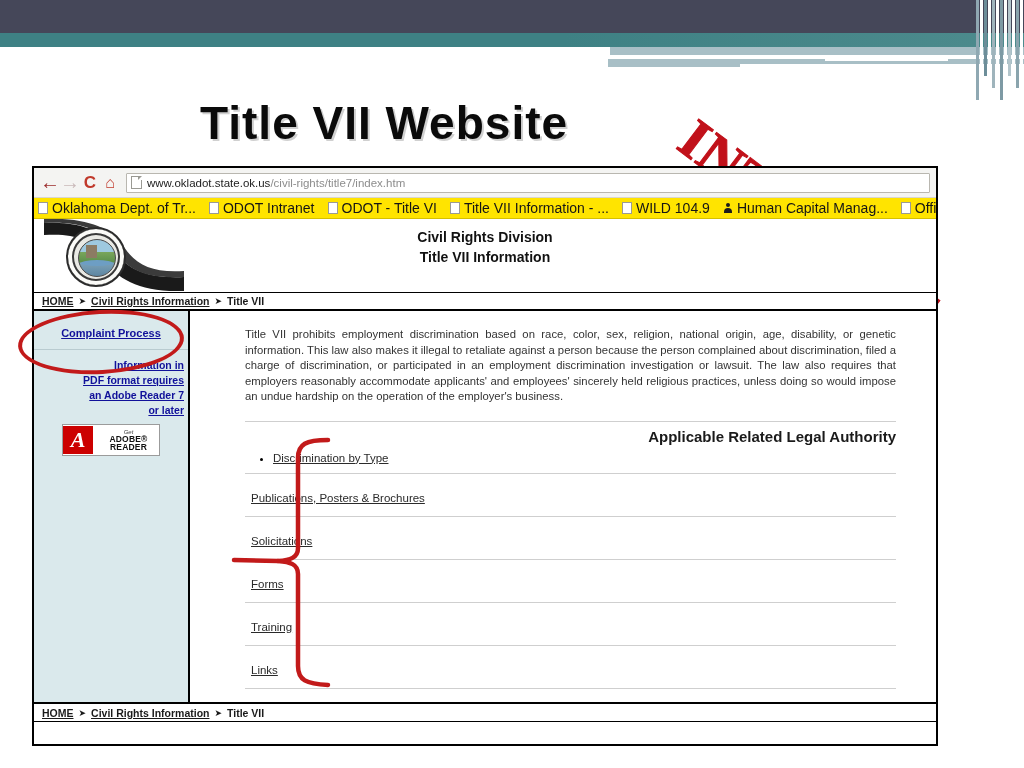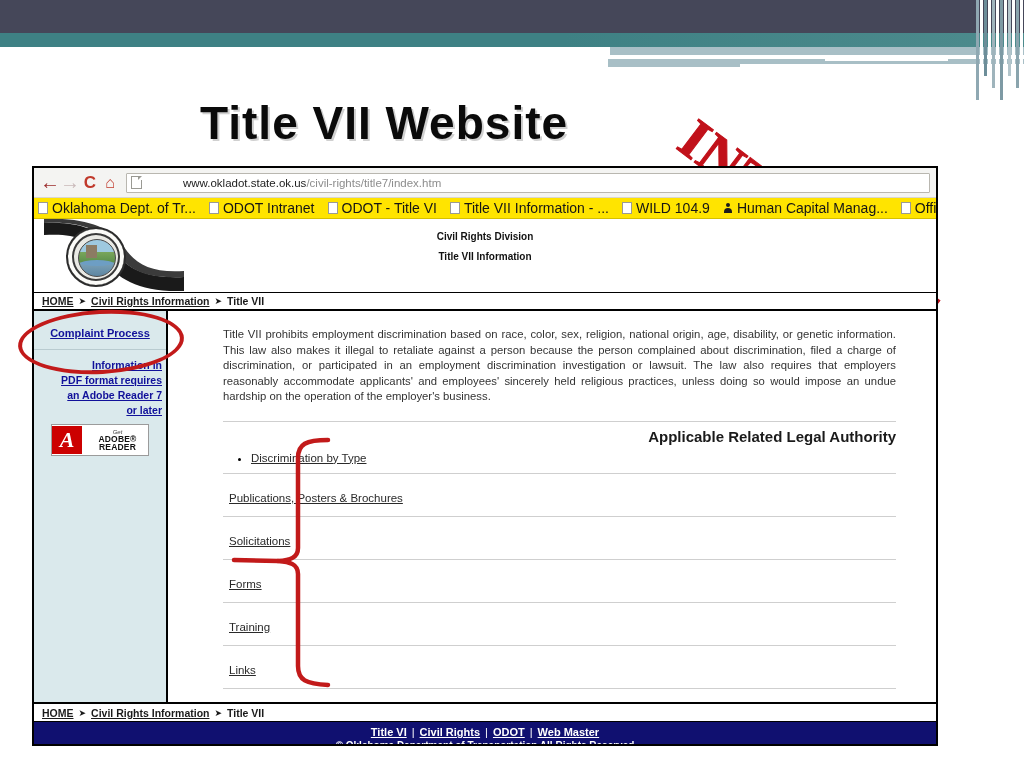--- a/index.html
+++ b/index.html
@@ -63,21 +63,21 @@
   
   #chrome-toolbar{height:30px;background:#f4f4f2;display:flex;align-items:center;padding:0 6px;
                   border-bottom:1px solid #d8d6cf;box-sizing:border-box;}
   .nav-btn{width:20px;height:20px;display:flex;align-items:center;justify-content:center;
            font-size:16px;font-weight:bold;}
   .nav-back{color:#9a2a2a;font-size:20px;}
   .nav-fwd{color:#c9b9b9;font-size:20px;}
   .nav-reload{color:#c0392b;font-size:17px;font-weight:bold;}
   .nav-home{color:#c0392b;font-size:16px;}
   #omnibox{flex:1;height:20px;margin-left:6px;background:#ffffff;border:1px solid #b9b7b0;
-           display:flex;align-items:center;padding:0 4px;box-sizing:border-box;border-radius:1px;gap:36px;}
+           display:flex;align-items:center;padding:0 4px;box-sizing:border-box;border-radius:1px;}
   .page-glyph{width:9px;height:11px;background:#ffffff;border:1px solid #9a9a94;margin-right:5px;
               position:relative;flex:0 0 auto;}
   .page-glyph:after{content:"";position:absolute;right:-1px;top:-1px;border-width:0 0 4px 4px;
                     border-style:solid;border-color:transparent transparent #ffffff #9a9a94;}
   #url-text{font-size:11.5px;color:#222;white-space:nowrap;font-family:"Liberation Sans",sans-serif;}
   #url-text .dim{color:#8d8d8d;}
 
   
   #bookmarks-bar{height:21px;background:#ffe400;display:flex;align-items:center;
                  padding:0 4px;box-sizing:border-box;overflow:hidden;
@@ -98,32 +98,32 @@
   .road{position:absolute;left:0;top:0;width:140px;height:72px;}
   .seal-circle{position:absolute;left:22px;top:8px;width:56px;height:56px;border-radius:50%;
     background:#e9e9e4;border:2px solid #2c2c2c;box-shadow:inset 0 0 0 4px #fbfbf8,inset 0 0 0 6px #3a3a3a;}
   .seal-inner{position:absolute;left:10px;top:10px;width:36px;height:36px;border-radius:50%;
     background:linear-gradient(180deg,#9ec9df 0%,#9ec9df 32%,#7aa65c 33%,#5c8f4b 62%,#7ca2b8 63%,#5d86a2 100%);
     border:1px solid #4a4a4a;overflow:hidden;}
   .seal-inner:before{content:"";position:absolute;left:7px;top:5px;width:11px;height:13px;background:#8c7b63;}
   .seal-inner:after{content:"";position:absolute;left:2px;top:20px;width:32px;height:6px;background:#6d9ec4;
                     border-radius:50%;}
   #site-titles{position:absolute;left:0;right:0;top:8px;text-align:center;}
-  #site-titles .t1,#site-titles .t2{font-size:10px;font-weight:bold;color:#111;line-height:20px;}
+  #site-titles .t1,#site-titles .t2{font-size:14px;font-weight:bold;color:#111;line-height:20px;}
 
   
   #breadcrumb-top{height:18px;background:#ffffff;border-bottom:2px solid #000;
                   display:flex;align-items:center;padding-left:8px;box-sizing:border-box;}
   .crumb-link{font-size:10.5px;font-weight:bold;color:#1a1a1a;text-decoration:underline;}
   .crumb-arrow{font-size:9px;color:#1a1a1a;margin:0 5px;}
   .crumb-cur{font-size:10.5px;color:#1a1a1a;font-weight:bold;}
 
   
   #site-body{display:flex;height:391px;background:#ffffff;}
-  #sidebar{width:134px;background:#dae9ec;border-right:2px solid #000;box-sizing:border-box;
+  #sidebar{width:156px;background:#dae9ec;border-right:2px solid #000;box-sizing:border-box;
            padding-top:6px;}
   .side-item{border-bottom:1px solid #b9cbd0;padding:6px 6px 8px 6px;text-align:center;}
   .side-link{font-size:11px;font-weight:bold;color:#11119a;text-decoration:underline;}
   .side-note{padding:8px 4px 4px 4px;text-align:center;}
   .side-note .ln{font-size:10.5px;font-weight:bold;color:#11119a;text-decoration:underline;
                  line-height:15px;display:block;text-align:right;}
   #adobe-badge{margin:6px auto 0 auto;width:96px;height:30px;border:1px solid #9b9b9b;
                background:#ffffff;display:flex;align-items:center;overflow:hidden;}
   #adobe-badge .a-logo{width:30px;height:28px;background:#cc0000;flex:0 0 auto;position:relative;}
   #adobe-badge .a-logo:before{content:"A";position:absolute;left:0;right:0;top:1px;text-align:center;
@@ -314,24 +314,20 @@
   </div>
 
   <div id="breadcrumb-bottom">
     <a class="crumb-link" href="#">HOME</a>
     <span class="crumb-arrow">➤</span>
     <a class="crumb-link" href="#">Civil Rights Information</a>
     <span class="crumb-arrow">➤</span>
     <span class="crumb-cur">Title VII</span>
   </div>
 
-  <div id="site-footer">
-    <div id="footer-links"><a href="#">Title VI</a><span class="sep">|</span><a href="#">Civil Rights</a><span class="sep">|</span><a href="#">ODOT</a><span class="sep">|</span><a href="#">Web Master</a></div>
-    <div id="footer-copy">© Oklahoma Department of Transportation All Rights Reserved</div>
-  </div>
 
 </div>
 
 <div id="anno-ellipse"></div>
 <svg id="anno-brace" viewBox="0 0 110 254">
   <path d="M100 4 C78 4 70 8 70 22 L70 112 C70 122 62 124 50 125 C62 126 70 128 70 138 L70 230 C70 244 78 248 100 249" fill="none" stroke="#c21a1a" stroke-width="4.5" stroke-linecap="round" stroke-linejoin="round"></path>
   <path d="M50 125 L6 124" fill="none" stroke="#c21a1a" stroke-width="4.5" stroke-linecap="round"></path>
 </svg>
 
 </body></html>

